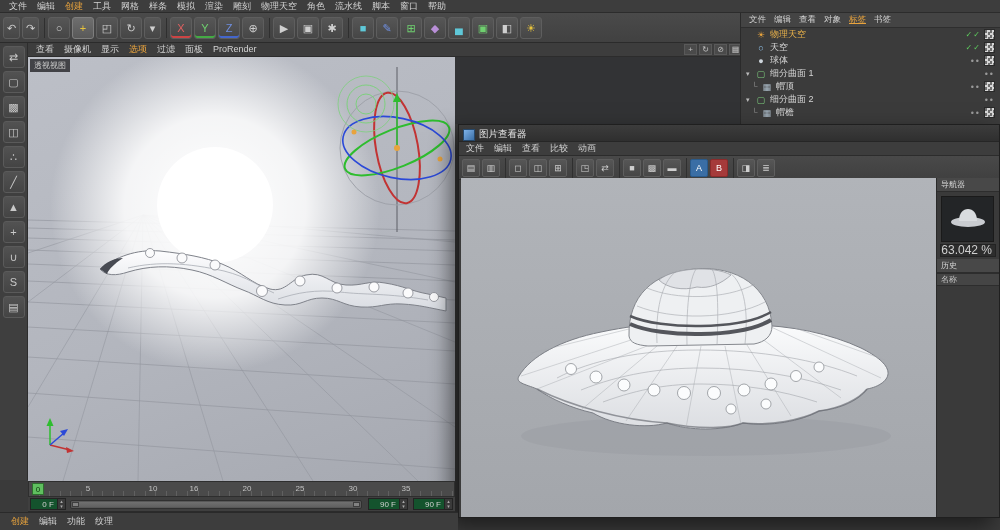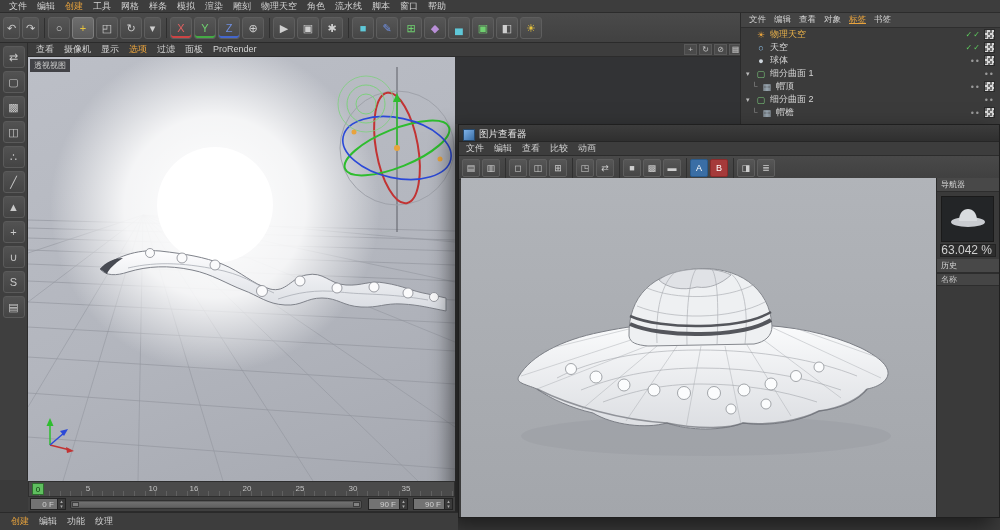--- a/index.html
+++ b/index.html
@@ -74,21 +74,21 @@
   .name-header{height:11px;background:#454545;border-top:1px solid #2d2d2d;border-bottom:1px solid #2d2d2d;font-size:8px;color:#c6c6c6;padding-left:4px;line-height:11px;}
 
   
   .timeline{position:absolute;left:28px;top:481px;width:427px;height:16px;background:#4a4a4a;border:1px solid #2e2e2e;box-sizing:border-box;overflow:hidden;}
   .tl-ticks{position:absolute;left:0;top:9px;width:100%;height:7px;background-image:repeating-linear-gradient(90deg,transparent 0px,transparent 9.6px,#606060 9.6px,#606060 10.6px);}
   .tl-label{position:absolute;top:2px;font-size:8px;color:#c2c2c2;transform:translateX(-50%);}
   .tl-marker{position:absolute;left:3px;top:1px;width:12px;height:12px;background:#5fbf5f;border:1px solid #2e6e2e;color:#0f330f;font-size:8px;text-align:center;line-height:12px;box-sizing:border-box;}
 
   
   .range-row{position:absolute;left:28px;top:497px;width:427px;height:15px;background:#3f3f3f;border-bottom:1px solid #2b2b2b;box-sizing:border-box;}
-  .frame-field{position:absolute;top:1px;height:12px;background:#737373;border:1px solid #232323;color:#d0d0d0;font-size:8px;line-height:12px;text-align:center;box-sizing:border-box;}
+  .frame-field{position:absolute;top:1px;height:12px;background:#14532d;border:1px solid #232323;color:#d0d0d0;font-size:8px;line-height:12px;text-align:center;box-sizing:border-box;}
   .spin{position:absolute;right:0;top:0;width:7px;height:100%;display:flex;flex-direction:column;justify-content:center;background:#3a3a3a;border-left:1px solid #232323;}
   .spin span{font-size:5px;line-height:5px;color:#aaa;text-align:center;}
   .range-slider{position:absolute;left:42px;top:3px;width:292px;height:9px;background:#585858;border:1px solid #303030;border-radius:2px;box-sizing:border-box;}
   .range-fill{position:absolute;left:1px;right:1px;top:1px;bottom:1px;background:linear-gradient(#707070,#616161);}
   .range-handle{position:absolute;top:1px;width:7px;height:5px;background:#828282;border:1px solid #3e3e3e;box-sizing:border-box;}
 
   
   .bottom-bar{position:absolute;left:0;top:512px;width:458px;height:18px;background:#3d3d3d;border-top:1px solid #2a2a2a;display:flex;align-items:center;padding-left:6px;box-sizing:border-box;}
 </style>
 </head>

